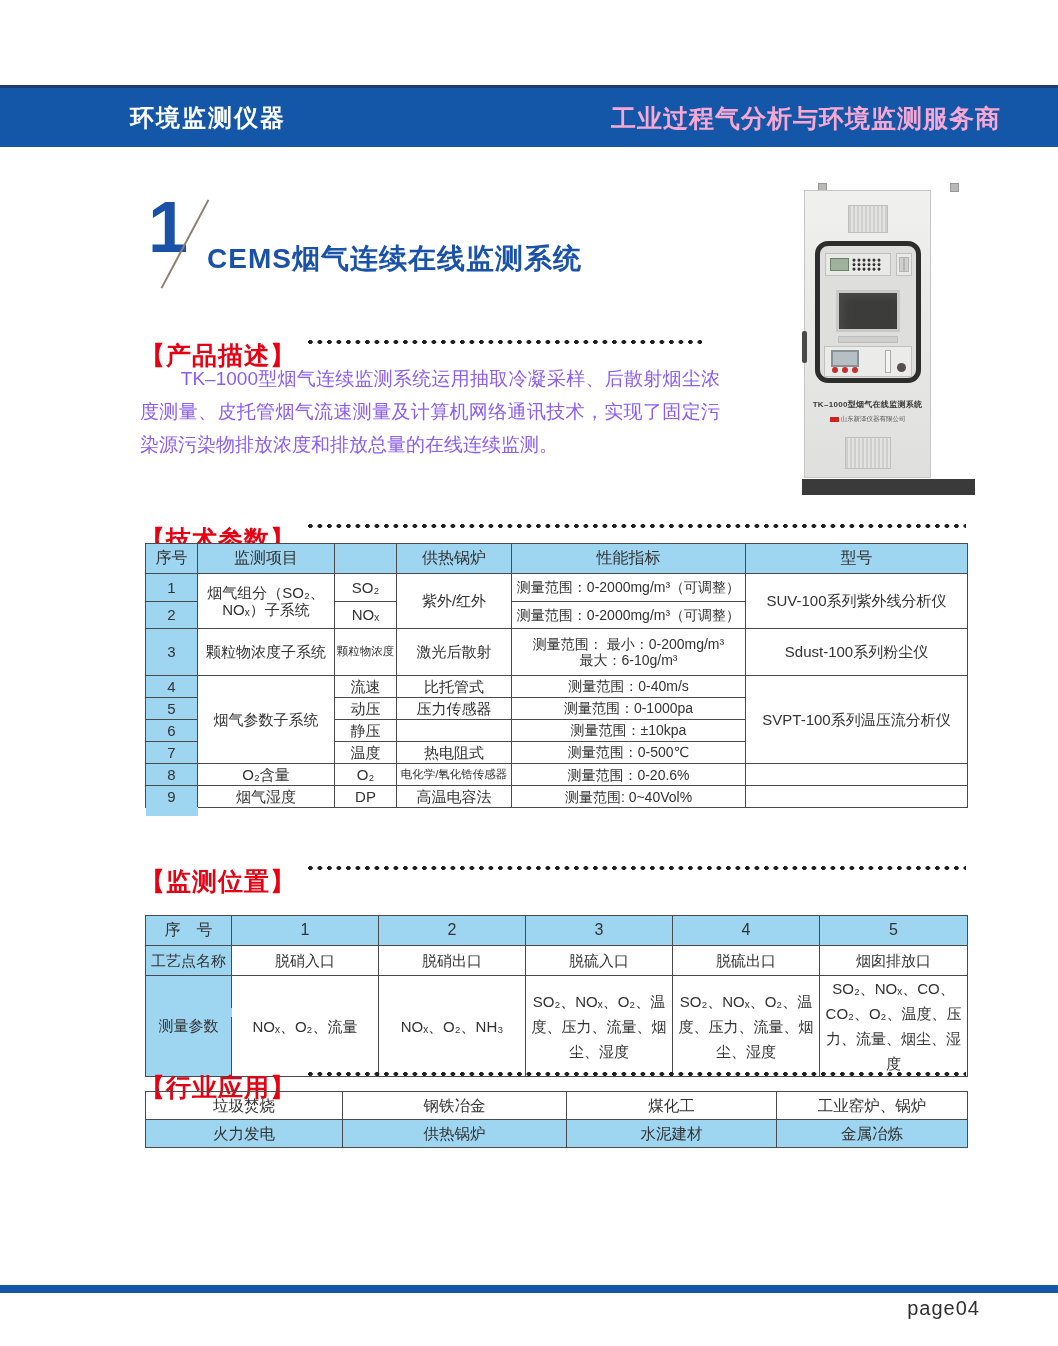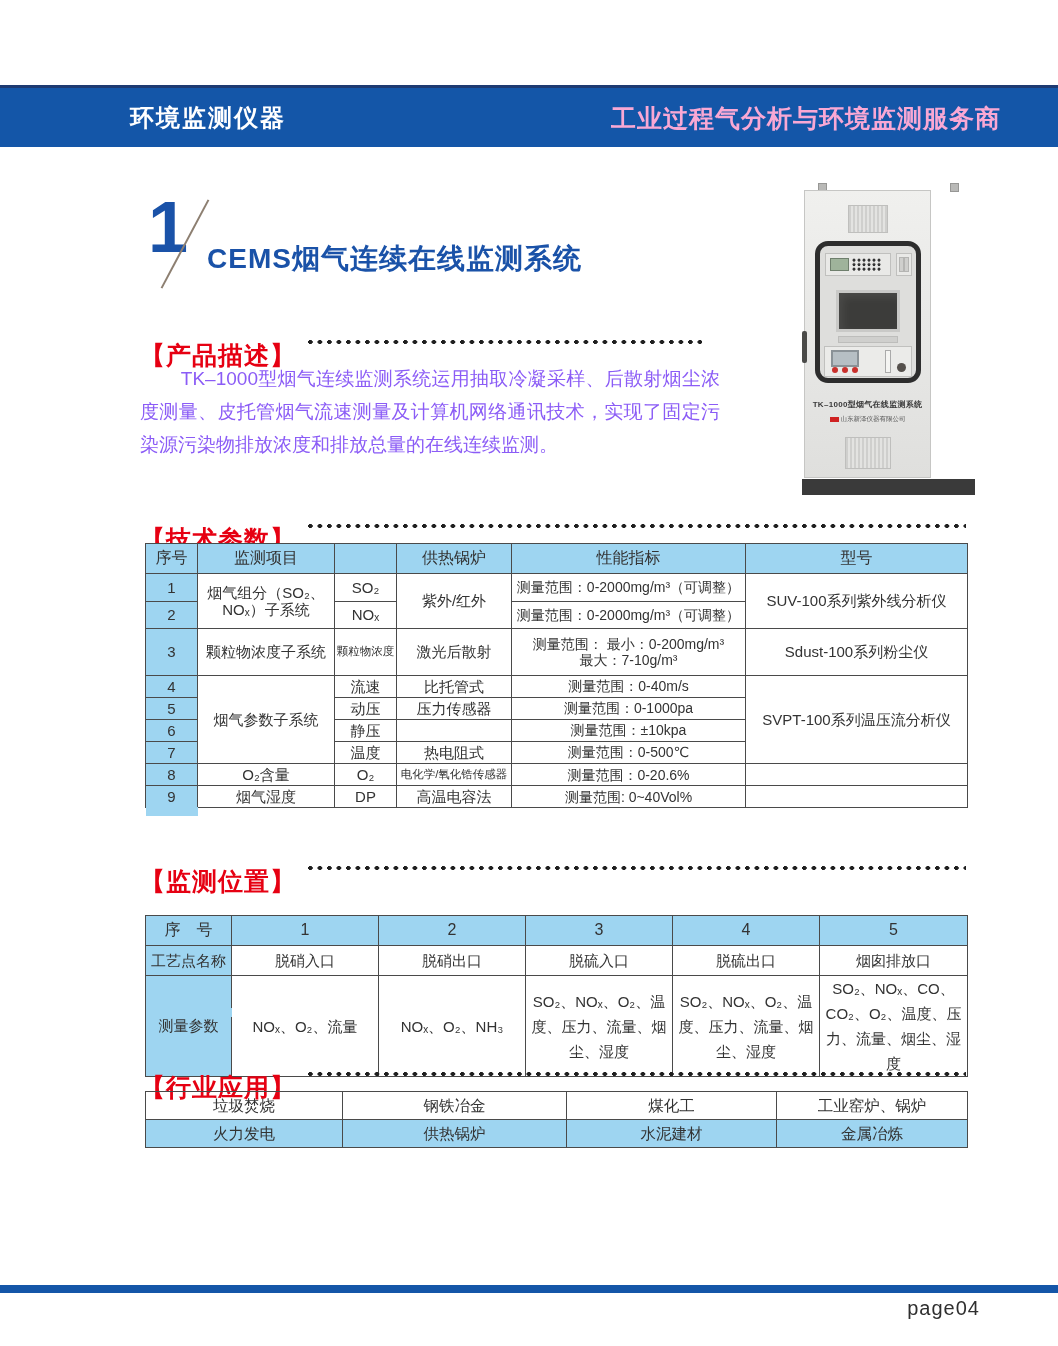--- a/index.html
+++ b/index.html
@@ -176,21 +176,21 @@
   <tr class="h27">
     <td class="hdr">2</td>
     <td>NOₓ</td>
     <td class="perf">测量范围：0-2000mg/m³（可调整）</td>
   </tr>
   <tr class="h47">
     <td class="hdr">3</td>
     <td>颗粒物浓度子系统</td>
     <td class="small">颗粒物浓度</td>
     <td>激光后散射</td>
-    <td class="perf"><span>测量范围：  最小：0-200mg/m³</span><span class="l2">最大：7-10g/m³</span></td>
+    <td class="perf"><span>测量范围：  最小：0-200mg/m³</span><span class="l2">最大：6-10g/m³</span></td>
     <td>Sdust-100系列粉尘仪</td>
   </tr>
   <tr class="h22">
     <td class="hdr">4</td>
     <td rowspan="4">烟气参数子系统</td>
     <td>流速</td>
     <td>比托管式</td>
     <td class="perf">测量范围：0-40m/s</td>
     <td rowspan="4">SVPT-100系列温压流分析仪</td>
   </tr>

